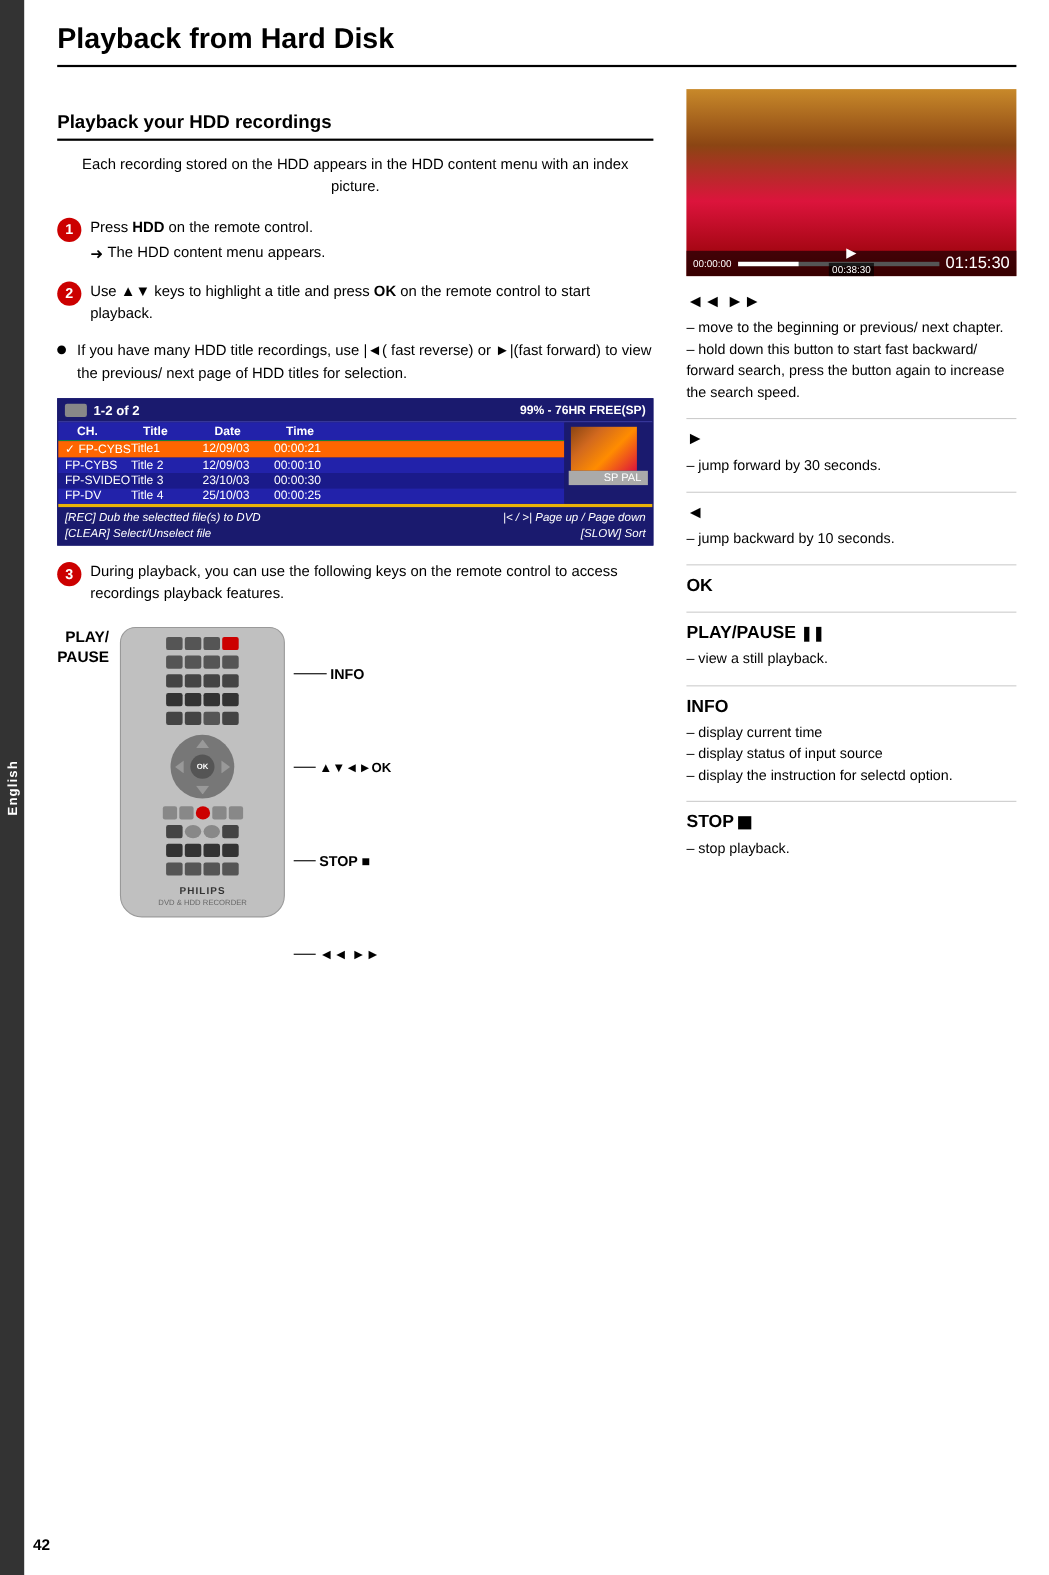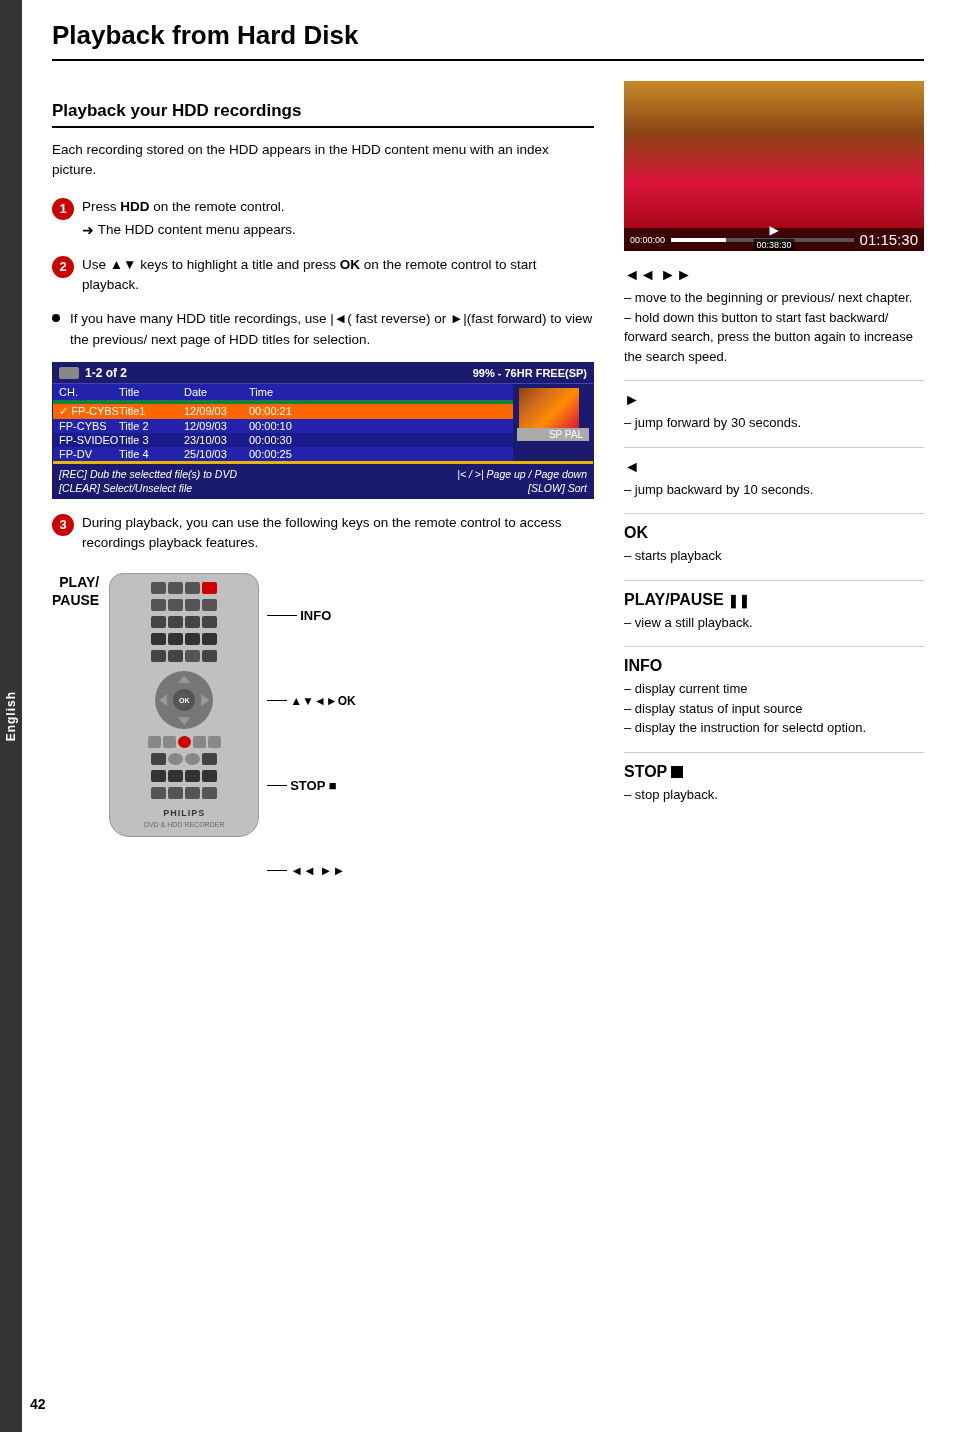--- a/index.html
+++ b/index.html
@@ -59,20 +59,21 @@
       font-size: 17px;
       font-weight: bold;
       border-bottom: 2px solid #000;
       padding-bottom: 5px;
       margin-bottom: 12px;
     }
     .intro-text {
       font-size: 13.5px;
       line-height: 1.5;
       margin-bottom: 16px;
+      text-align: center;
     }
     .step {
       display: flex;
       align-items: flex-start;
       margin-bottom: 14px;
     }
     .step-number {
       width: 22px;
       height: 22px;
       background: #c00;
@@ -146,25 +147,25 @@
       border-radius: 2px;
     }
     .hdd-title-area {
       flex: 1;
     }
     .hdd-free {
       font-size: 11px;
     }
     .hdd-col-headers {
       display: flex;
-      padding: 2px 6px;
+      padding: 2px 17px;
       background: #2222aa;
-      font-weight: normal;
+      font-weight: bold;
       font-size: 11px;
-      border-bottom: 4px solid #15803d;
+      border-bottom: 1px solid #15803d;
     }
     .col-ch { width: 60px; }
     .col-title { width: 65px; }
     .col-date { width: 65px; }
     .col-time { width: 65px; }
     .hdd-row {
       display: flex;
       padding: 1px 6px;
       font-size: 11px;
       align-items: center;
@@ -553,21 +554,20 @@
 
       <div class="key-section">
         <div class="key-title">◄</div>
         <div class="key-desc">– jump backward by 10 seconds.</div>
       </div>
 
       <hr class="divider-line">
 
       <div class="key-section">
         <div class="key-title">OK</div>
-        <div class="key-desc">– starts playback</div>
       </div>
 
       <hr class="divider-line">
 
       <div class="key-section">
         <div class="key-title">PLAY/PAUSE <span style="font-size:13px;">❚❚</span></div>
         <div class="key-desc">– view a still playback.</div>
       </div>
 
       <hr class="divider-line">

